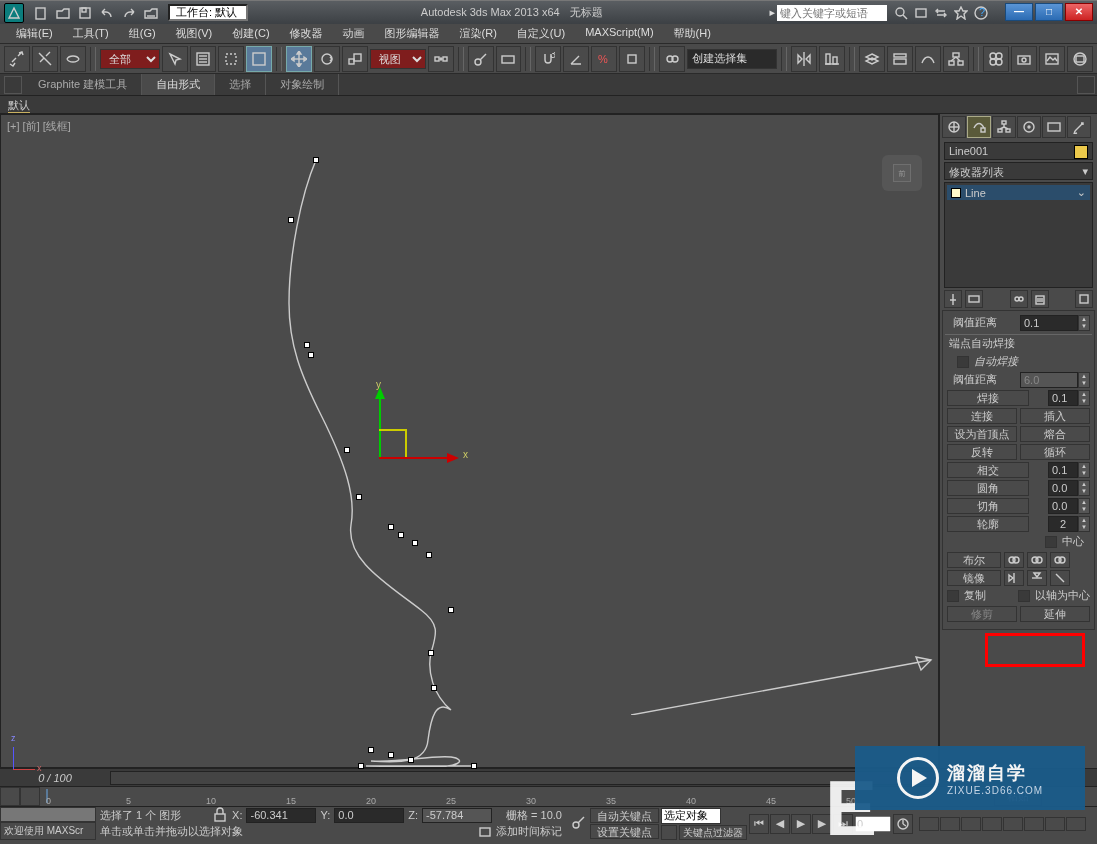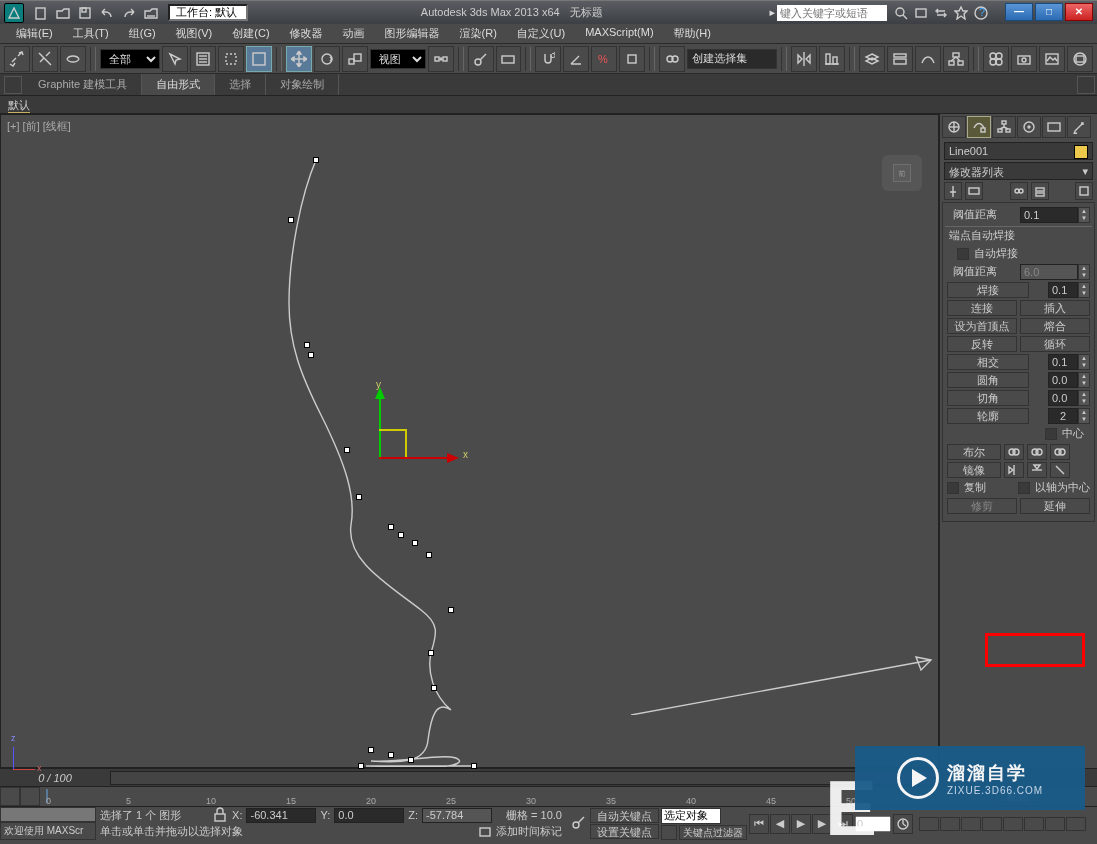--- a/index.html
+++ b/index.html
@@ -14,21 +14,21 @@
 .titlebar .help-ic { margin:0 6px; display:flex; gap:4px;}
 .titlebar .help-ic span { width:16px; height:16px; display:flex; align-items:center; justify-content:center;}
 .winctrl { display:flex; height:20px; margin-left:8px;}
 .winctrl div { width:28px; height:18px; background:linear-gradient(#5a95d6,#2b6bb3); border:1px solid #1a4a7a; margin-left:2px; display:flex; align-items:center; justify-content:center; color:#fff; font-weight:bold; font-size:10px;}
 .winctrl .close { background:linear-gradient(#e66,#c22); border-color:#800;}
 .menubar { height:20px; background:#4a4a4a; display:flex; padding:0 6px; border-bottom:1px solid #2a2a2a; }
 .menubar span { padding:2px 10px; color:#ddd; cursor:default; }
 .toolbar { height:30px; background:#4a4a4a; display:flex; align-items:center; padding:0 4px; gap:2px; border-bottom:1px solid #2a2a2a;}
 .tb-btn { width:26px; height:26px; border:1px solid #333; background:#4a4a4a; display:flex; align-items:center; justify-content:center; }
 .tb-btn.on { background:#5a7a9a; border-color:#7aa;}
-.tb-sel { height:20px; background:#000000; border:1px solid #333; padding:0 4px; color:#ddd; font-size:11px;}
+.tb-sel { height:20px; background:#7f1d1d; border:1px solid #333; padding:0 4px; color:#ddd; font-size:11px;}
 .tb-sep { width:6px; height:24px; border-left:1px solid #333; border-right:1px solid #666; margin:0 2px;}
 .ribbon { height:22px; background:#3a3a3a; display:flex; align-items:center; border-bottom:1px solid #222; padding-left:4px;}
 .rib-btn {width:18px;height:18px;border:1px solid #555; margin-right:2px;}
 .rib-tab { padding:3px 14px; color:#aaa; border-right:1px solid #555;}
 .rib-tab.act { background:#4a4a4a; color:#ddd;}
 .defrow {height:18px;background:#3a3a3a;padding:2px 8px;color:#c8b060;border-bottom:1px solid #222;}
 .main { display:flex; height:654px; }
 .viewport { flex:1; background:#4b4b4b; position:relative; border:1px solid #222;text-decoration:underline;}
 .vp-label { position:absolute; top:4px; left:6px; color:#aaa; font-size:11px;}
 .axis-main { position:absolute; top:342px; left:378px; }
@@ -500,20 +500,27 @@
         </div>
     </div>
     <div class="cp-name">
         <span>Line001</span>
         <div class="swatch"></div>
       </div>
     <div class="cp-drop">
         <span>修改器列表</span>
         <span>▾</span>
       </div>
+    <div class="cp-stack">
+      <div class="item">
+          <div class="sq"></div>
+          <span>Line</span>
+          <span style="margin-left:auto">⌄</span>
+        </div>
+    </div>
     <div class="cp-srow">
       <div class="ic">
           <svg width="12" height="12">
             <path d="M6 1v6m-3 0h6m-3 0v5"></path>
           </svg>
         </div>
       <div class="ic">
           <svg width="12" height="12">
             <rect x="1" y="3" width="10" height="6"></rect>
           </svg>
@@ -546,21 +553,21 @@
           <span class="lab noborder">阈值距离</span>
           <div class="spin">
             <input value="0.1" style="">
             <div class="ar">
               <div>▲</div>
               <div>▼</div>
             </div>
           </div>
         </div>
       <div class="grp-title">端点自动焊接</div>
-      <div class="prow" style="padding-left:10px;">
+      <div class="prow" style="padding-left:10px;font-style:italic;">
           <div class="chk"></div>
           <span>自动焊接</span>
         </div>
       <div class="prow">
           <span class="lab noborder">阈值距离</span>
           <div class="spin dis">
             <input disabled="" value="6.0" style="">
             <div class="ar">
               <div>▲</div>
               <div>▼</div>

